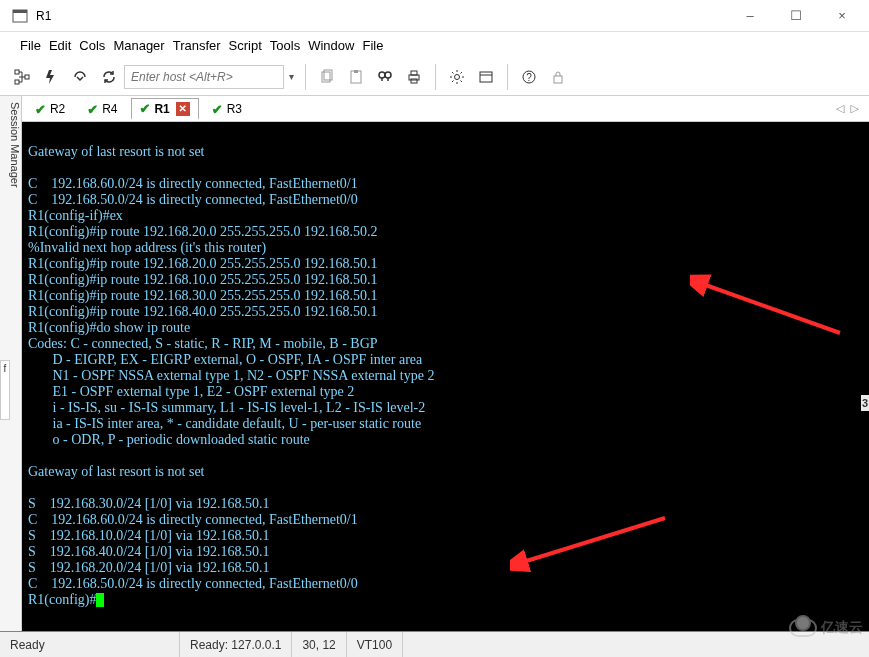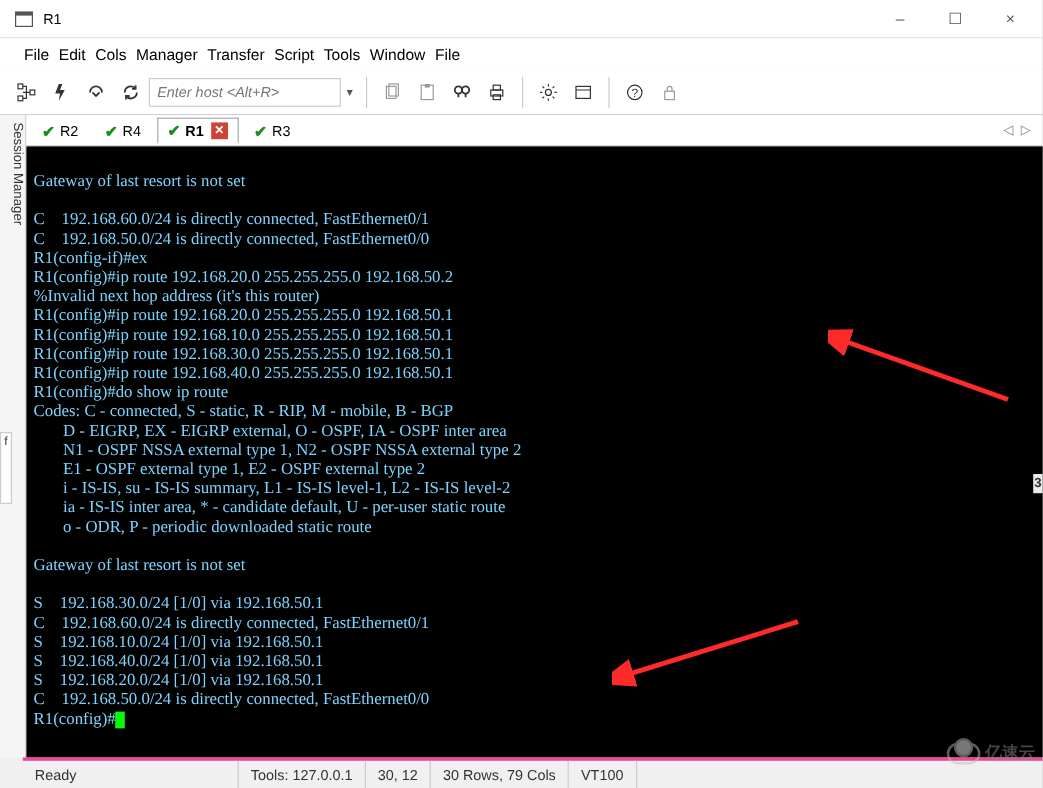--- a/index.html
+++ b/index.html
@@ -30,21 +30,21 @@
 .tab .check { color: #1a8f1a; font-weight: bold; font-size: 13px; }
 .tab .close { width: 14px; height: 14px; background: #c43; color: #fff; font-size: 10px; display: flex; align-items: center; justify-content: center; margin-left: 2px; }
 .tabsbar .nav-arrows { margin-left: auto; display: flex; gap: 6px; color: #888; font-size: 11px; padding-right: 6px; }
 
 .terminal { flex: 1; background: #000; color: #7dd3fc; font-family: Liberation Serif, serif; font-size: 14px; line-height: 16px; padding: 6px 6px; white-space: pre; overflow: hidden; position: relative; }
 .terminal .cursor { background: #0f0; display: inline-block; width: 8px; height: 14px; vertical-align: text-bottom; }
 
 .arrow-annot { position: absolute; pointer-events: none; }
 .arrow-annot svg { width: 160px; height: 70px; }
 
-.statusbar { height: 26px; background: #f0f0f0; border-top: 3px solid #ec4899; display: flex; align-items: flex-end; font-size: 12px; color: #333; margin-left: 19px; }
+.statusbar { height: 26px; background: #f0f0f0; border-top: 1px solid #ec4899; display: flex; align-items: flex-end; font-size: 12px; color: #333; }
 .statusbar .seg { padding: 0 10px; border-right: 1px solid #ccc; height: 100%; display: flex; align-items: center; }
 .statusbar .seg.first { width: 180px; }
 
 .watermark { position: absolute; right: 6px; bottom: 20px; opacity: 0.5; display: flex; align-items: center; gap: 4px; font-size: 14px; color: #888; font-weight: bold; }
 .watermark .cloud { width: 28px; height: 18px; border: 2px solid #bbb; border-radius: 10px; position: relative; }
 .watermark .cloud::before { content: ""; position: absolute; width: 12px; height: 12px; border: 2px solid #bbb; border-radius: 50%; top: -6px; left: 4px; background: #f0f0f0; }
 
 .left-decor { position: absolute; left: 0; top: 360px; width: 10px; height: 60px; background: #fff; border: 1px solid #ccc; font-size: 10px; color: #333; display: flex; align-items: flex-start; justify-content: center; padding-top: 2px; }
 .right-decor { position: absolute; right: 0; top: 395px; width: 8px; height: 16px; background: #eaeaea; font-size: 11px; font-weight: bold; color: #333; display: flex; align-items: center; justify-content: center; }
 </style>
@@ -207,23 +207,22 @@
             </defs>
             <line x1="155" y1="10" x2="10" y2="55" stroke="#ff2a2a" stroke-width="4" marker-end="url(#ah2)"></line>
           </svg>
       </div>
     </div>
   </div>
 </div>
 
 <div class="statusbar">
   <div class="seg first">Ready</div>
-  <div class="seg">Tools: 127.0.0.1</div>
+  <div class="seg">Ready: 127.0.0.1</div>
   <div class="seg">30,  12</div>
-  <div class="seg">30 Rows, 79 Cols</div>
   <div class="seg">VT100</div>
 </div>
 
 <div class="left-decor">f</div>
 <div class="right-decor">3</div>
 
 <div class="watermark">
   <div class="cloud"></div>
   <span>亿速云</span>
 </div>

